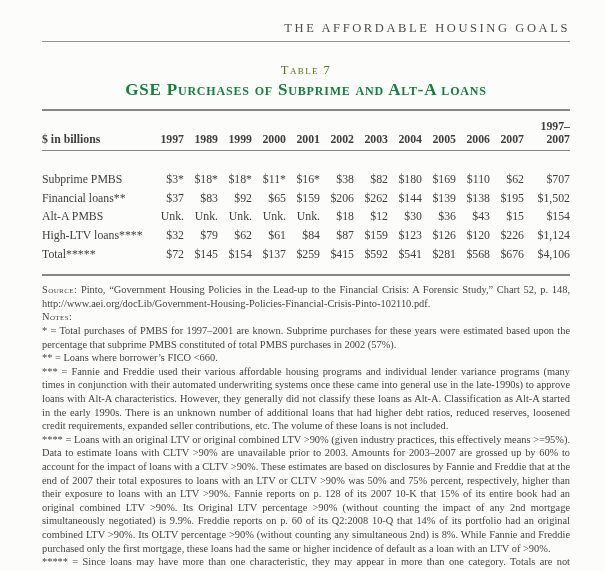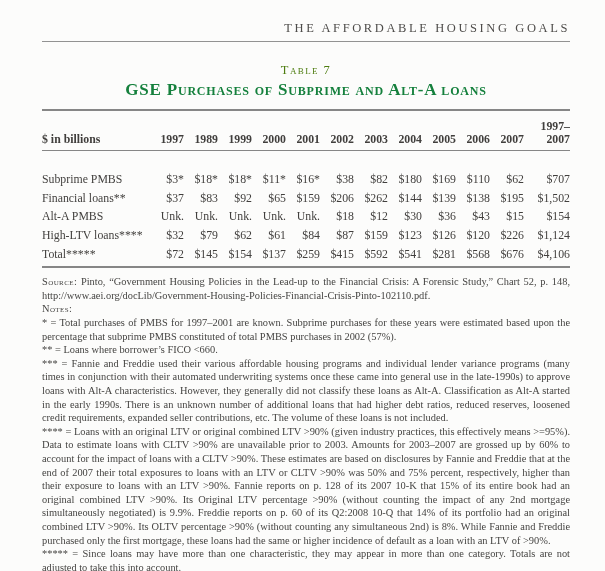--- a/index.html
+++ b/index.html
@@ -70,21 +70,21 @@
   }
   table.gse thead th.unit { text-align: left; }
   table.gse tbody td {
     text-align: right;
     padding: 2.6px 0;
     line-height: 13.5px;
     white-space: nowrap;
   }
   table.gse tbody td.rowlabel { text-align: left; }
   table.gse tbody tr:first-child td { padding-top: 22px; }
-  table.gse tbody tr:last-child td { padding-bottom: 5px; }
+  table.gse tbody tr:last-child td { padding-bottom: 13px; }
   .notes {
     margin-top: 7px;
     font-size: 10.4px;
     line-height: 13.6px;
     text-align: justify;
     color: #454442;
   }
   .notes p { margin: 0; }
   .sc { font-variant: small-caps; letter-spacing: 0.4px; }
   .url { white-space: nowrap; }

